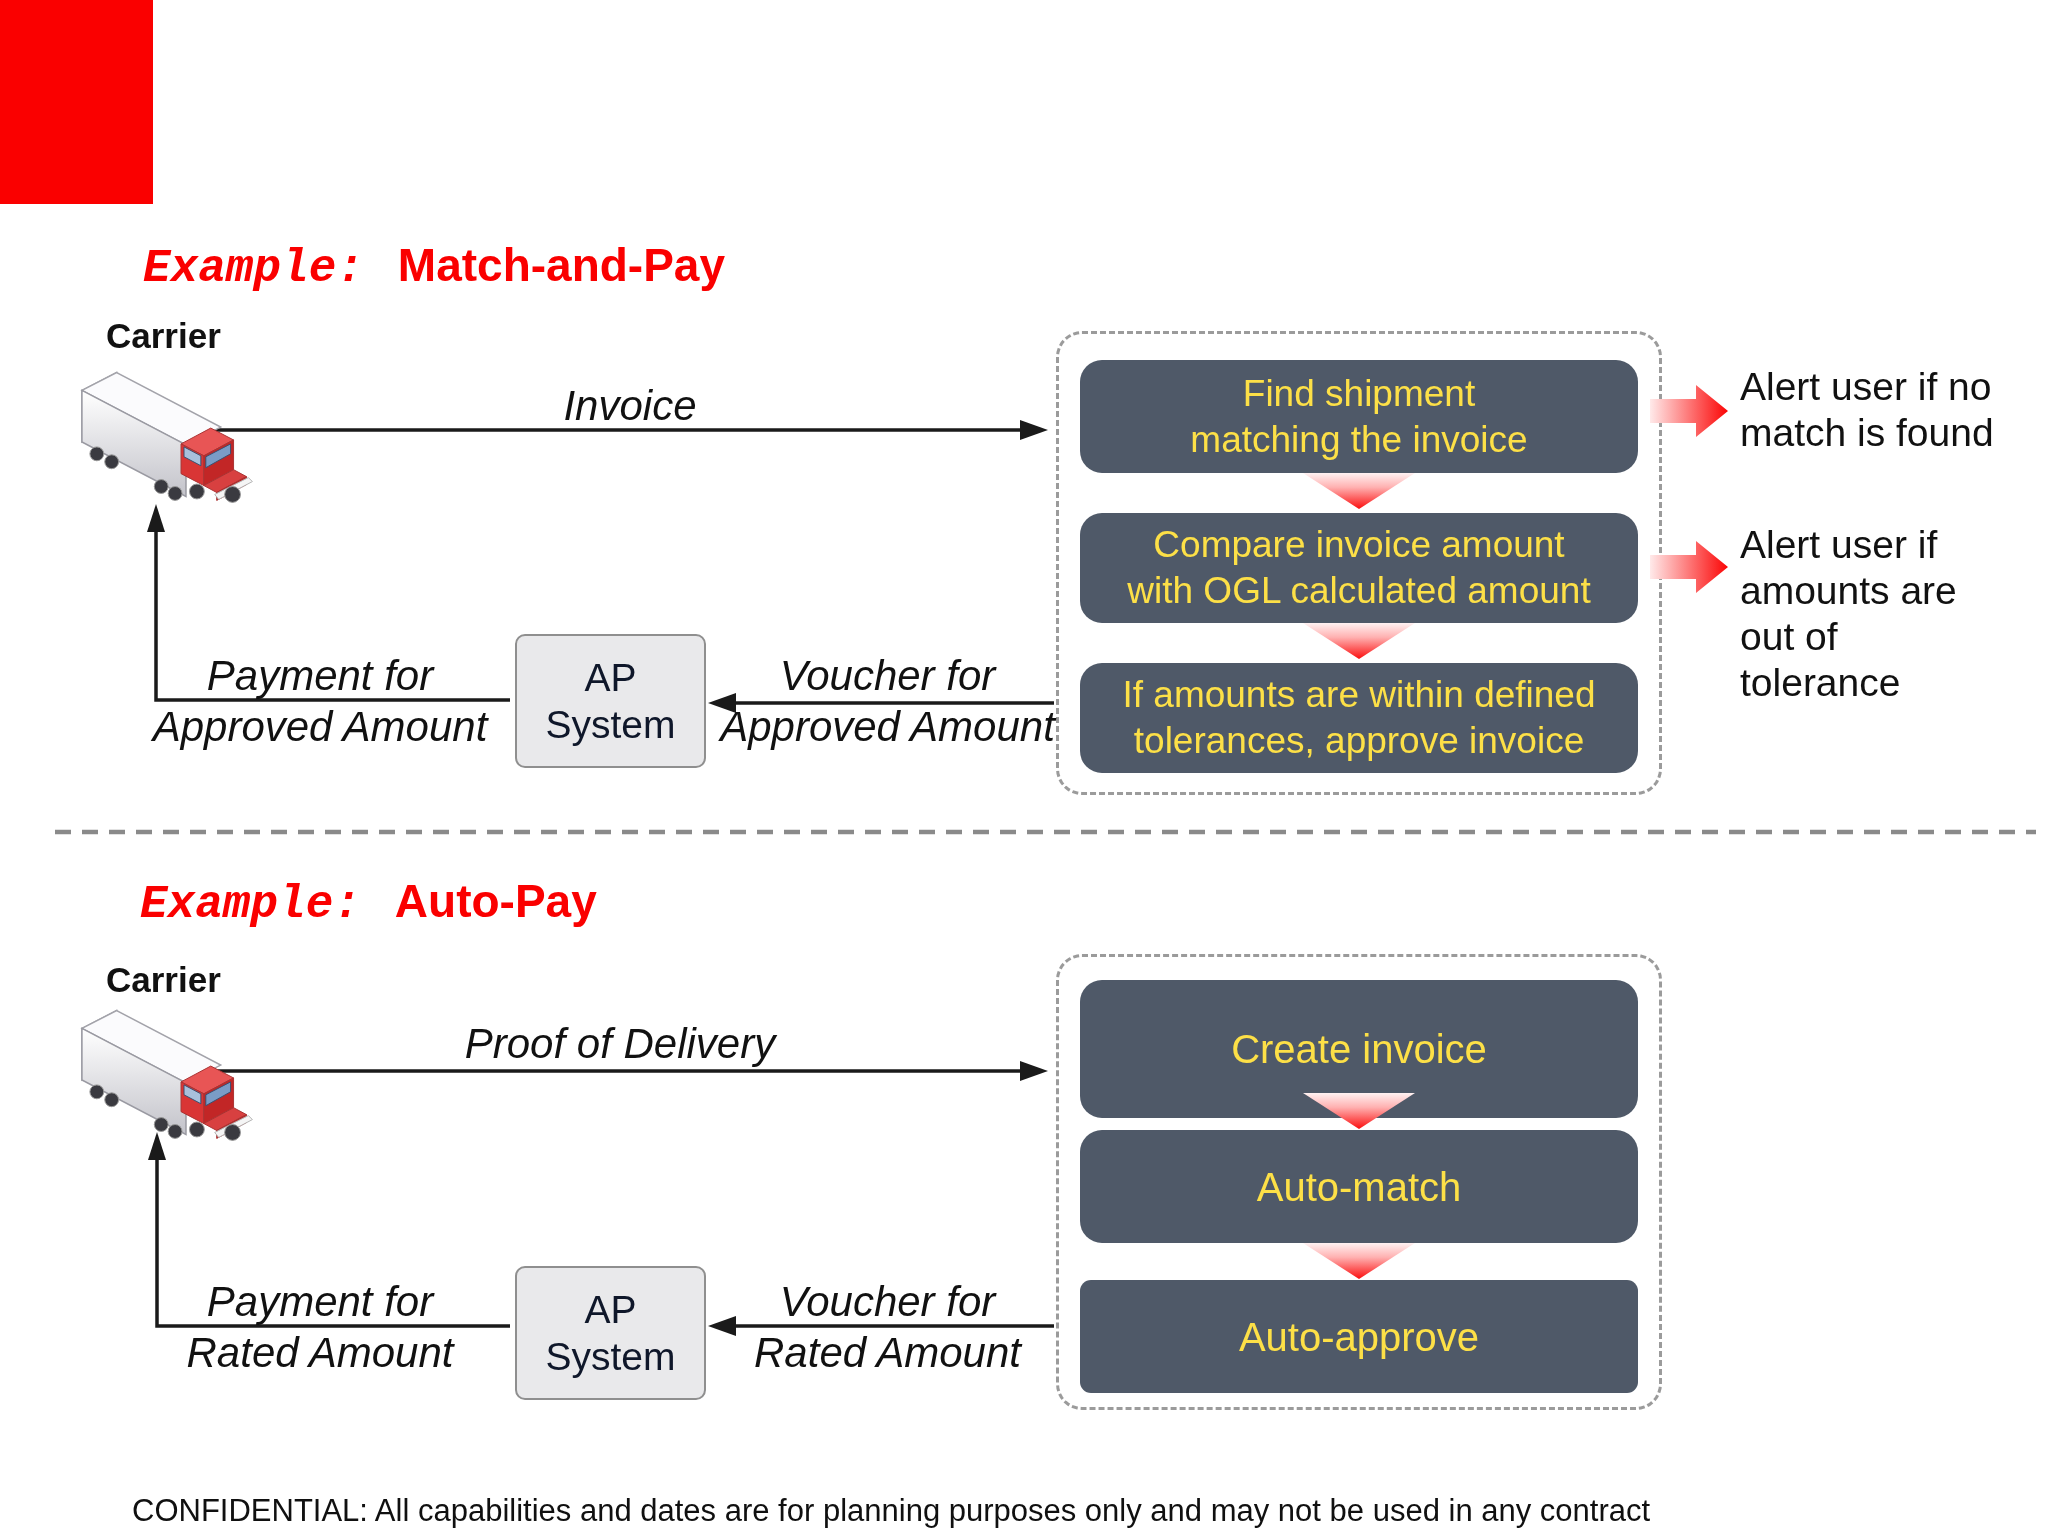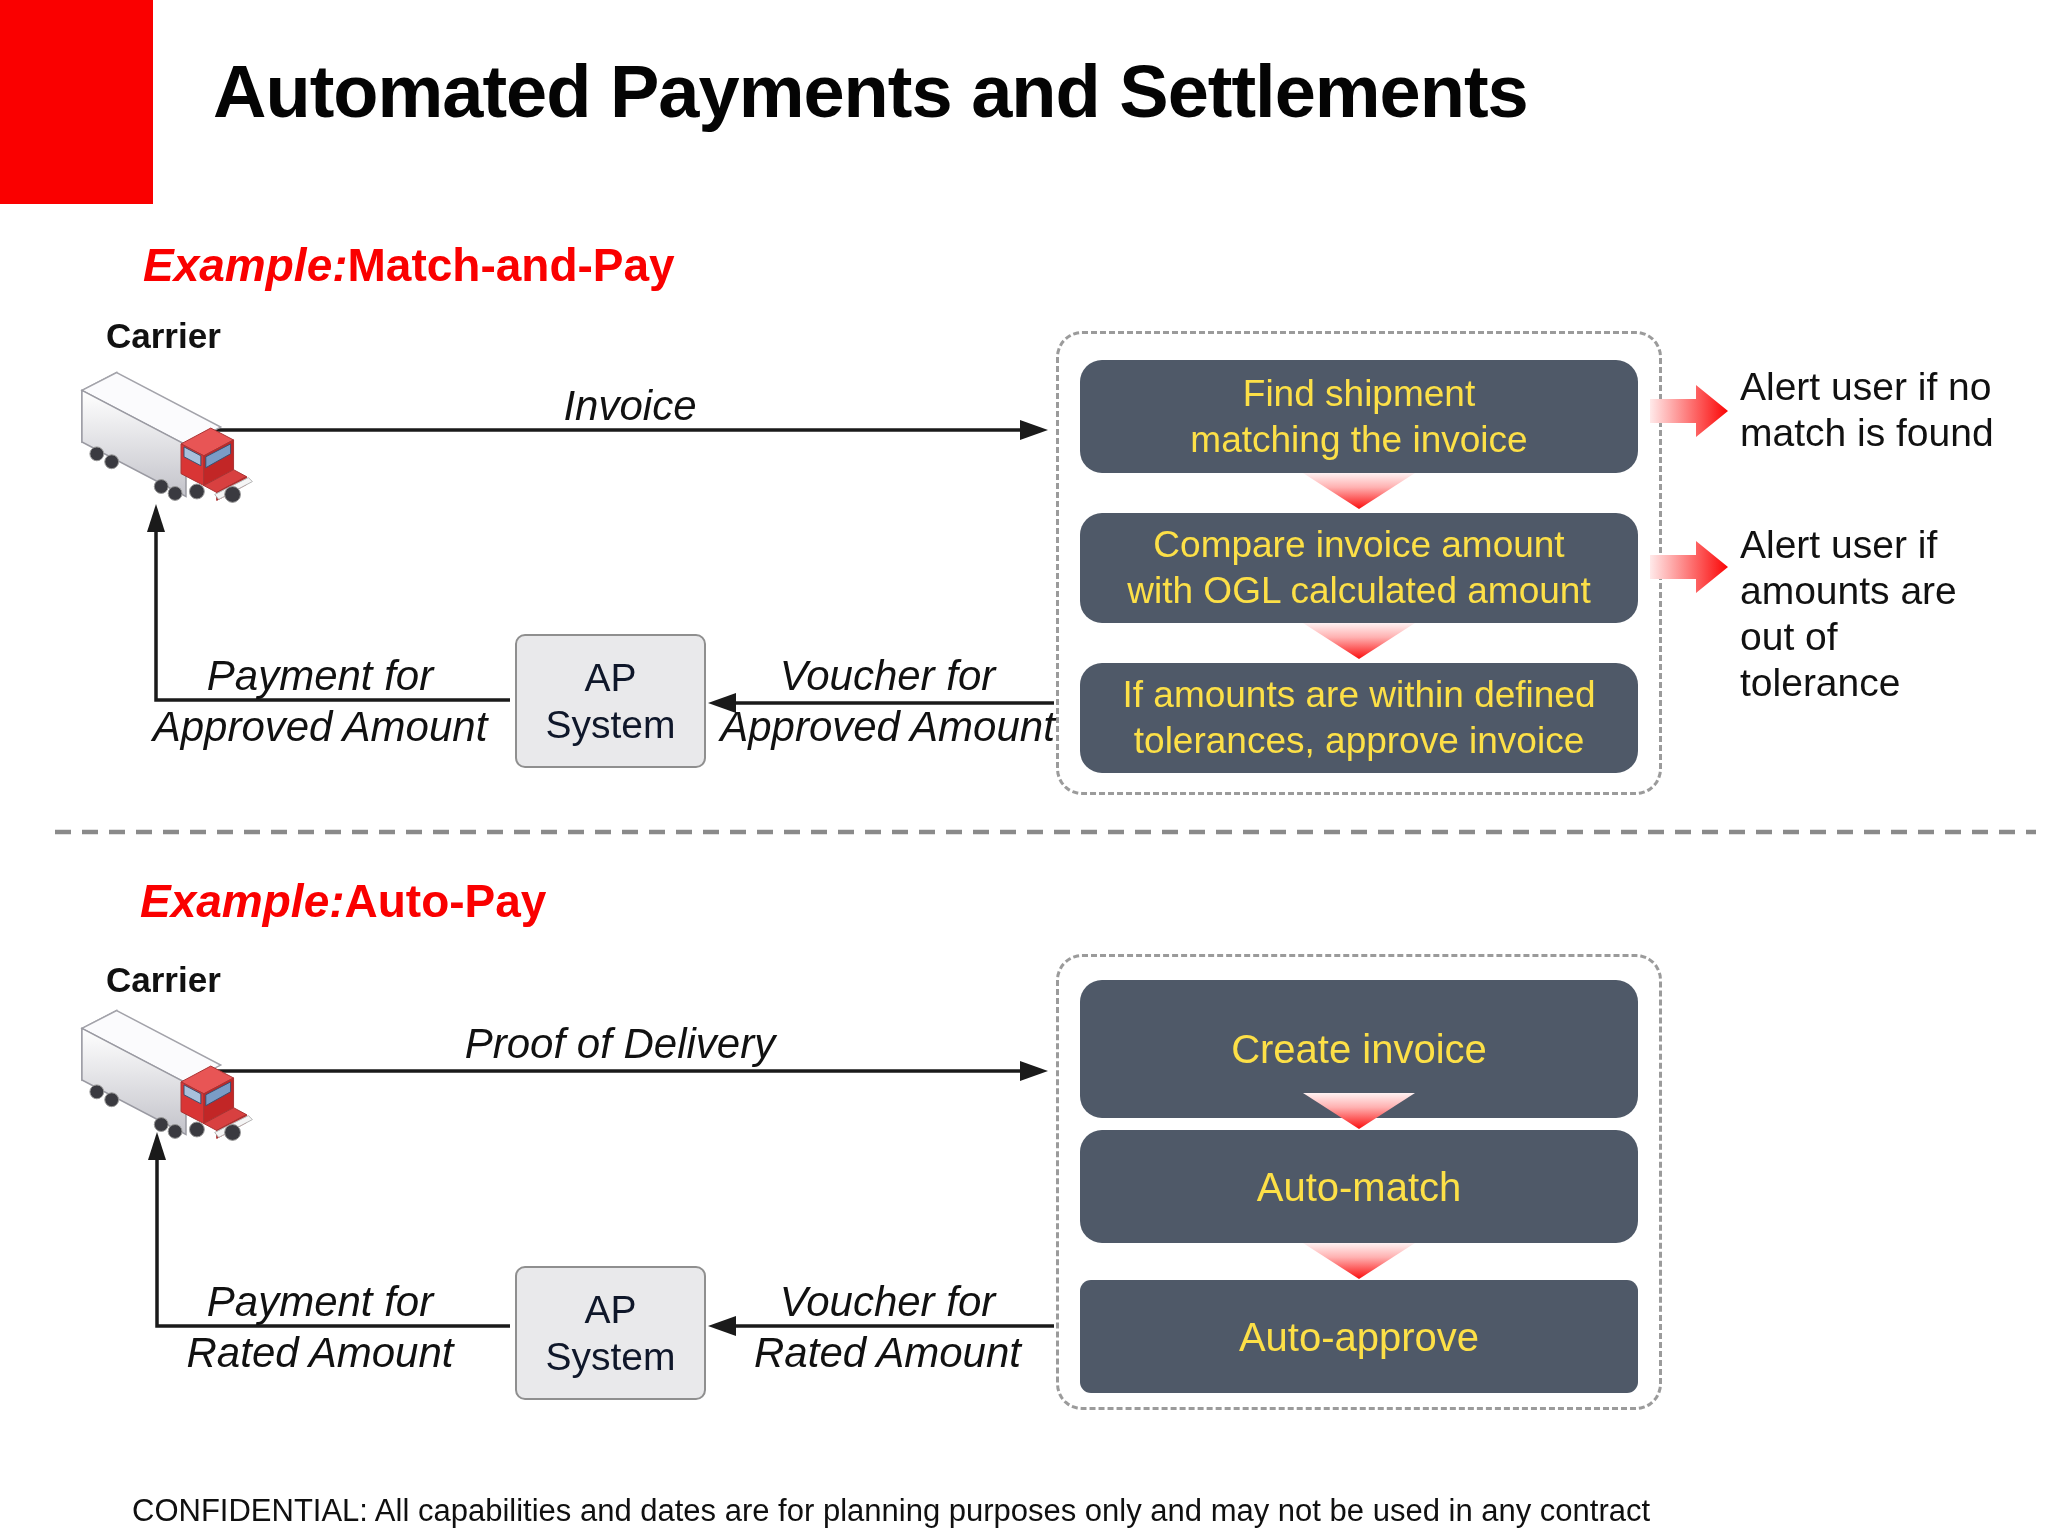--- a/index.html
+++ b/index.html
@@ -5,21 +5,21 @@
   html,body{margin:0;padding:0;background:#ffffff;}
   .slide{
     position:relative;width:2048px;height:1536px;overflow:hidden;background:#ffffff;
     font-family:"Liberation Sans","DejaVu Sans",sans-serif;color:#0a0a0a;
   }
   .abs{position:absolute;}
   .connector-layer{position:absolute;left:0;top:0;width:2048px;height:1536px;pointer-events:none;}
   .corner{left:0;top:0;width:153px;height:204px;background:var(--accent-red,#fa0000);}
   .page-title{left:213px;top:52px;width:1700px;margin:0;font-size:74px;font-weight:bold;letter-spacing:-1px;color:#040404;line-height:1.08;}
   .example-heading{font-size:46px;font-weight:bold;color:var(--accent-red,#fa0000);white-space:nowrap;}
-  .example-heading .prefix{font-style:italic;}
+  .example-heading .prefix{font-style:italic;margin-right:34px;font-family:Liberation Mono, monospace;}
   .carrier-label{font-size:35px;font-weight:bold;color:#111;}
   .flow-label{font-size:42px;font-style:italic;text-align:center;color:#111;white-space:pre-line;line-height:51px;}
   .dashed-box{border:3px dashed var(--dash-gray,#9b9b9b);border-radius:26px;background:transparent;}
   .step-box{
     position:absolute;left:21px;width:558px;border-radius:22px;
     background:var(--step-fill,#4f5968);color:#fde047;
     display:flex;align-items:center;justify-content:center;text-align:center;
     white-space:pre-line;
   }
   .step-mp{font-size:37px;line-height:46px;}
@@ -82,21 +82,20 @@
     </g>
 
     <g>
       <line x1="1054" y1="1326" x2="734" y2="1326" stroke="#1a1a1a" stroke-width="3.5"></line>
       <polygon points="708,1326 736,1316 736,1336" fill="#1a1a1a"></polygon>
     </g>
   </svg>
 
   <div class="abs corner"></div>
 
-  <h1 class="abs page-title">Automated Payments and Settlements</h1>
 
   <div class="abs example-heading" style="left:143px;top:238px;">
     <span class="prefix">Example:</span><span>Match-and-Pay</span>
   </div>
 
   <div class="abs carrier-label" style="left:106px;top:316px;">Carrier</div>
 
   <svg class="abs" style="left:76px;top:360px;" width="218" height="150" viewBox="0 0 220 150">
     <polygon points="6,30 41,12 41,64 6,82" fill="#d8d8dc" stroke="#a3a3aa" stroke-width="1.5"></polygon>
     <polygon points="6,30 111,85 146,67 41,12" fill="#fbfbfd" stroke="#a3a3aa" stroke-width="1.5"></polygon>

